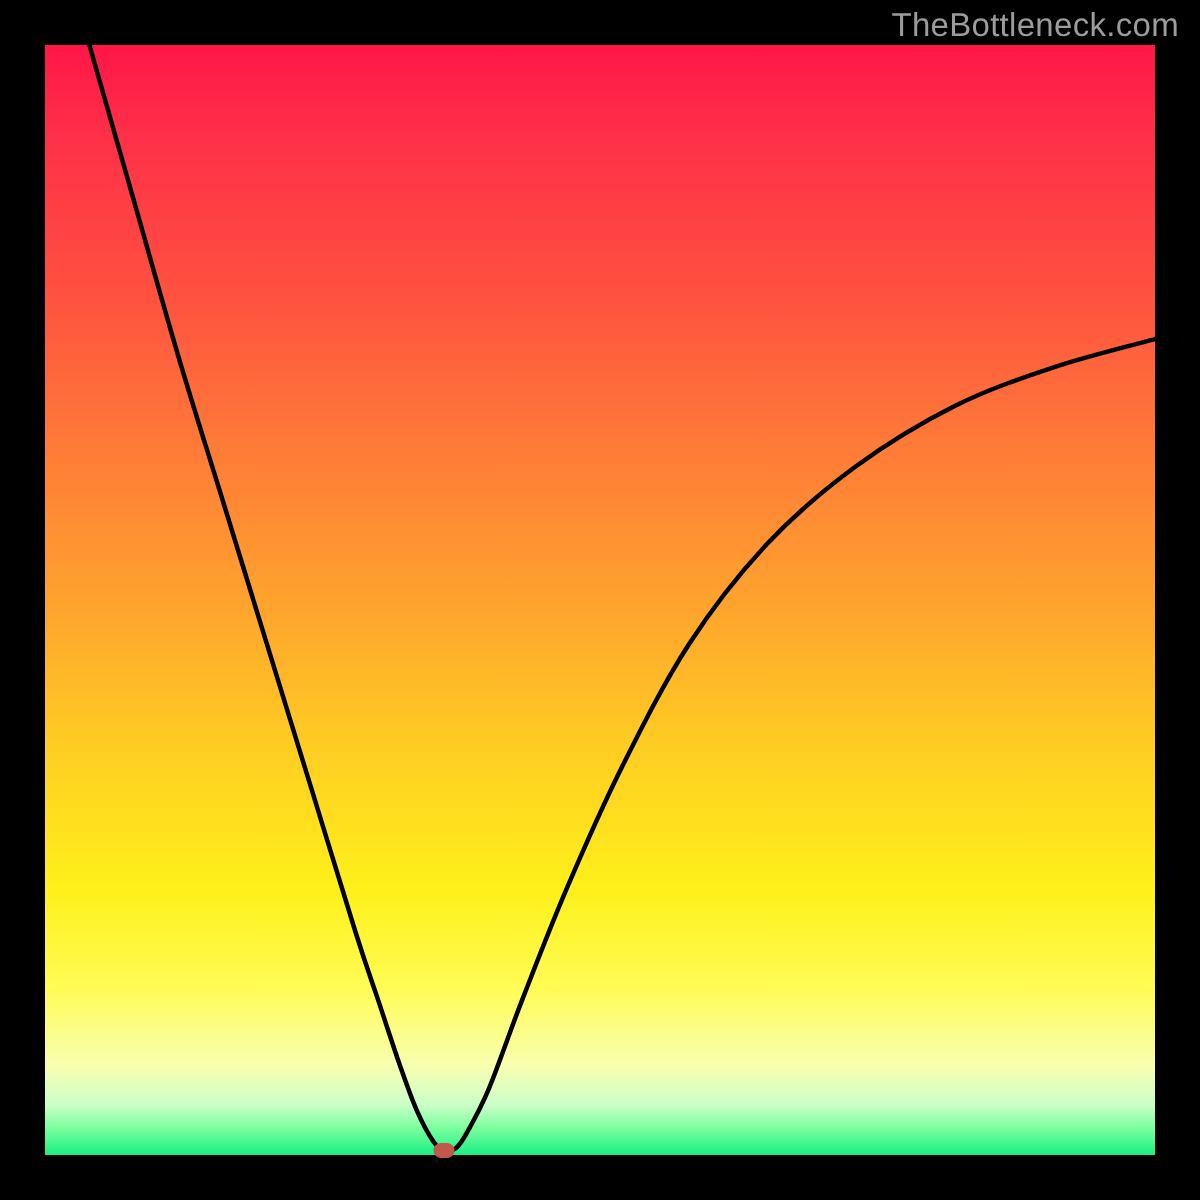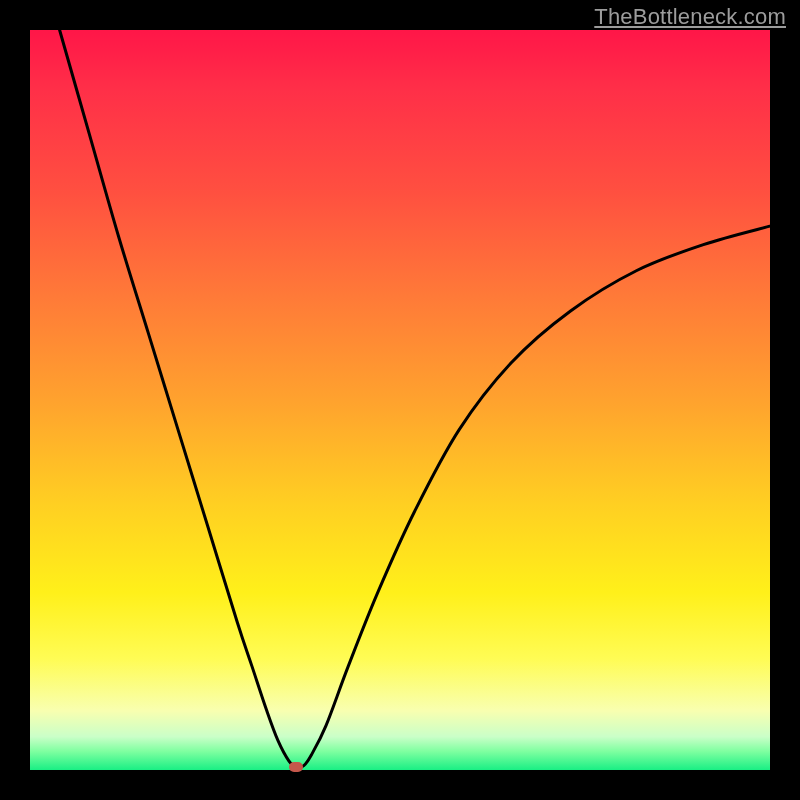--- a/index.html
+++ b/index.html
@@ -41,21 +41,20 @@
   }
   .watermark {
     position: absolute;
     top: 4px;
     right: 14px;
     color: #9c9c9c;
     font-size: 22px;
     font-weight: 400;
     letter-spacing: 0.2px;
     user-select: none;
-    text-decoration: underline;
   }
   svg.curve {
     position: absolute;
     left: 0;
     top: 0;
     width: 740px;
     height: 740px;
     overflow: visible;
   }
   .marker {

